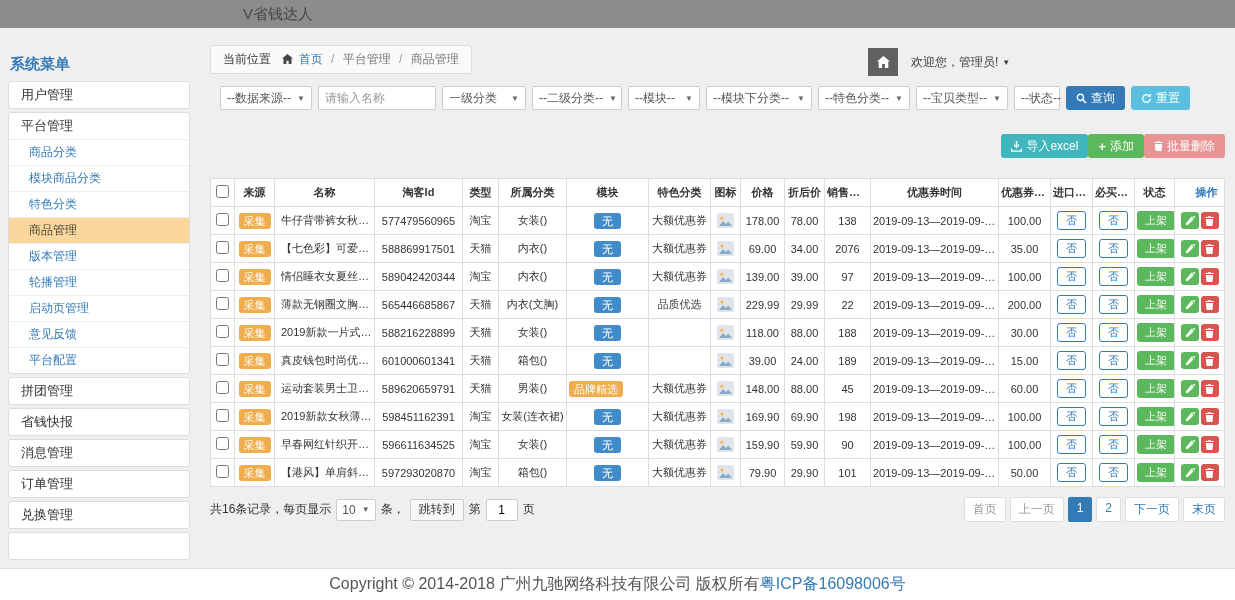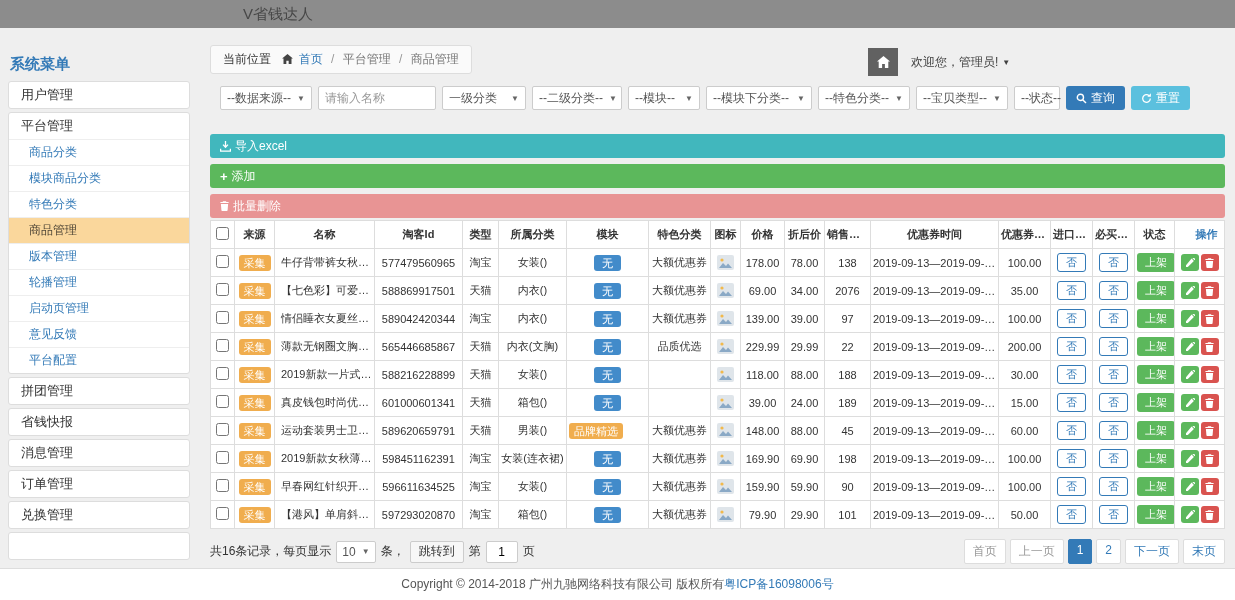--- a/index.html
+++ b/index.html
@@ -38,21 +38,21 @@
   .caret2 { font-size:8px; color:#666; margin-left:6px; }
   .txt-input { height:24px; border:1px solid #ccc; border-radius:2px; padding:0 6px; width:118px; font-size:12px; font-family:inherit; }
   .txt-input::placeholder { color:#999; }
   .btn { height:24px; border:none; border-radius:3px; color:#fff; font-size:12px; padding:0 10px; display:inline-flex; align-items:center; gap:4px; cursor:pointer; font-family:inherit; }
   .btn-primary { background:#337ab7; }
   .btn-info { background:#5bc0de; }
   .btn-teal { background:#41b7bd; }
   .btn-success { background:#5cb85c; }
   .btn-danger-light { background:#e89494; }
   .plus-ic { font-weight:bold; font-size:13px; }
-  .actions { display:flex; justify-content:flex-end; gap:6px; margin-bottom:2px;flex-direction:column; }
+  .actions { display:flex; justify-content:flex-end; margin-bottom:20px; }
   
   table { width:100%; border-collapse:collapse; background:#fff; table-layout:fixed; }
   th, td { border:1px solid #ddd; font-size:11px; text-align:center; padding:4px 2px; overflow:hidden; white-space:nowrap; text-overflow:ellipsis; vertical-align:middle; }
   th { font-weight:bold; color:#333; padding:6px 2px; }
   th.blue { color:#337ab7;padding-left:16px; }
   td.tl { text-align:left; padding-left:6px; }
   .badge { display:inline-block; border-radius:3px; color:#fff; font-size:11px; padding:1px 5px; line-height:14px; }
   .badge.orange { background:#f0ad4e; }
   .badge.blue { background:#428bca; padding:1px 8px; }
   .mod-txt { margin-left:2px; }
@@ -66,21 +66,21 @@
   .pagebar { display:flex; justify-content:space-between; align-items:center; margin-top:10px; }
   .psum { display:flex; align-items:center; gap:5px; color:#333; }
   .sel.small { height:22px; padding:0 5px; }
   .jump-btn { height:22px; border:1px solid #ccc; background:#f7f7f7; border-radius:2px; padding:0 8px; font-size:12px; color:#333; cursor:pointer; font-family:inherit; }
   .page-input { width:32px; height:22px; border:1px solid #ccc; border-radius:2px; text-align:center; font-size:12px; font-family:inherit; }
   .pagination { display:flex; gap:4px; }
   .page-btn { min-width:22px; padding:3px 8px; border:1px solid #ddd; background:#fff; border-radius:2px; color:#337ab7; text-align:center; cursor:pointer; font-size:12px; }
   .page-btn.disabled { color:#999; }
   .page-btn.active { background:#337ab7; border-color:#337ab7; color:#fff; }
   
-  .footer { position:absolute; left:0; bottom:0; width:1235px; height:32px; background:#fff; border-top:1px solid #ddd; display:flex; align-items:center; justify-content:center; color:#555; font-size:12px; z-index:5; }
+  .footer { position:absolute; left:0; bottom:0; width:1235px; height:32px; background:#fff; border-top:1px solid #ddd; display:flex; align-items:center; justify-content:center; color:#555; font-size:16px; z-index:5; }
   .footer a { color:#337ab7; text-decoration:none; cursor:pointer; }
 </style>
 </head>
 <body>
 
 <div class="topbar">
   <div class="topbar-title">V省钱达人</div>
   <div class="topbar-right">
     <div class="home-btn">
       <svg width="13" height="12" viewBox="0 0 13 12">

